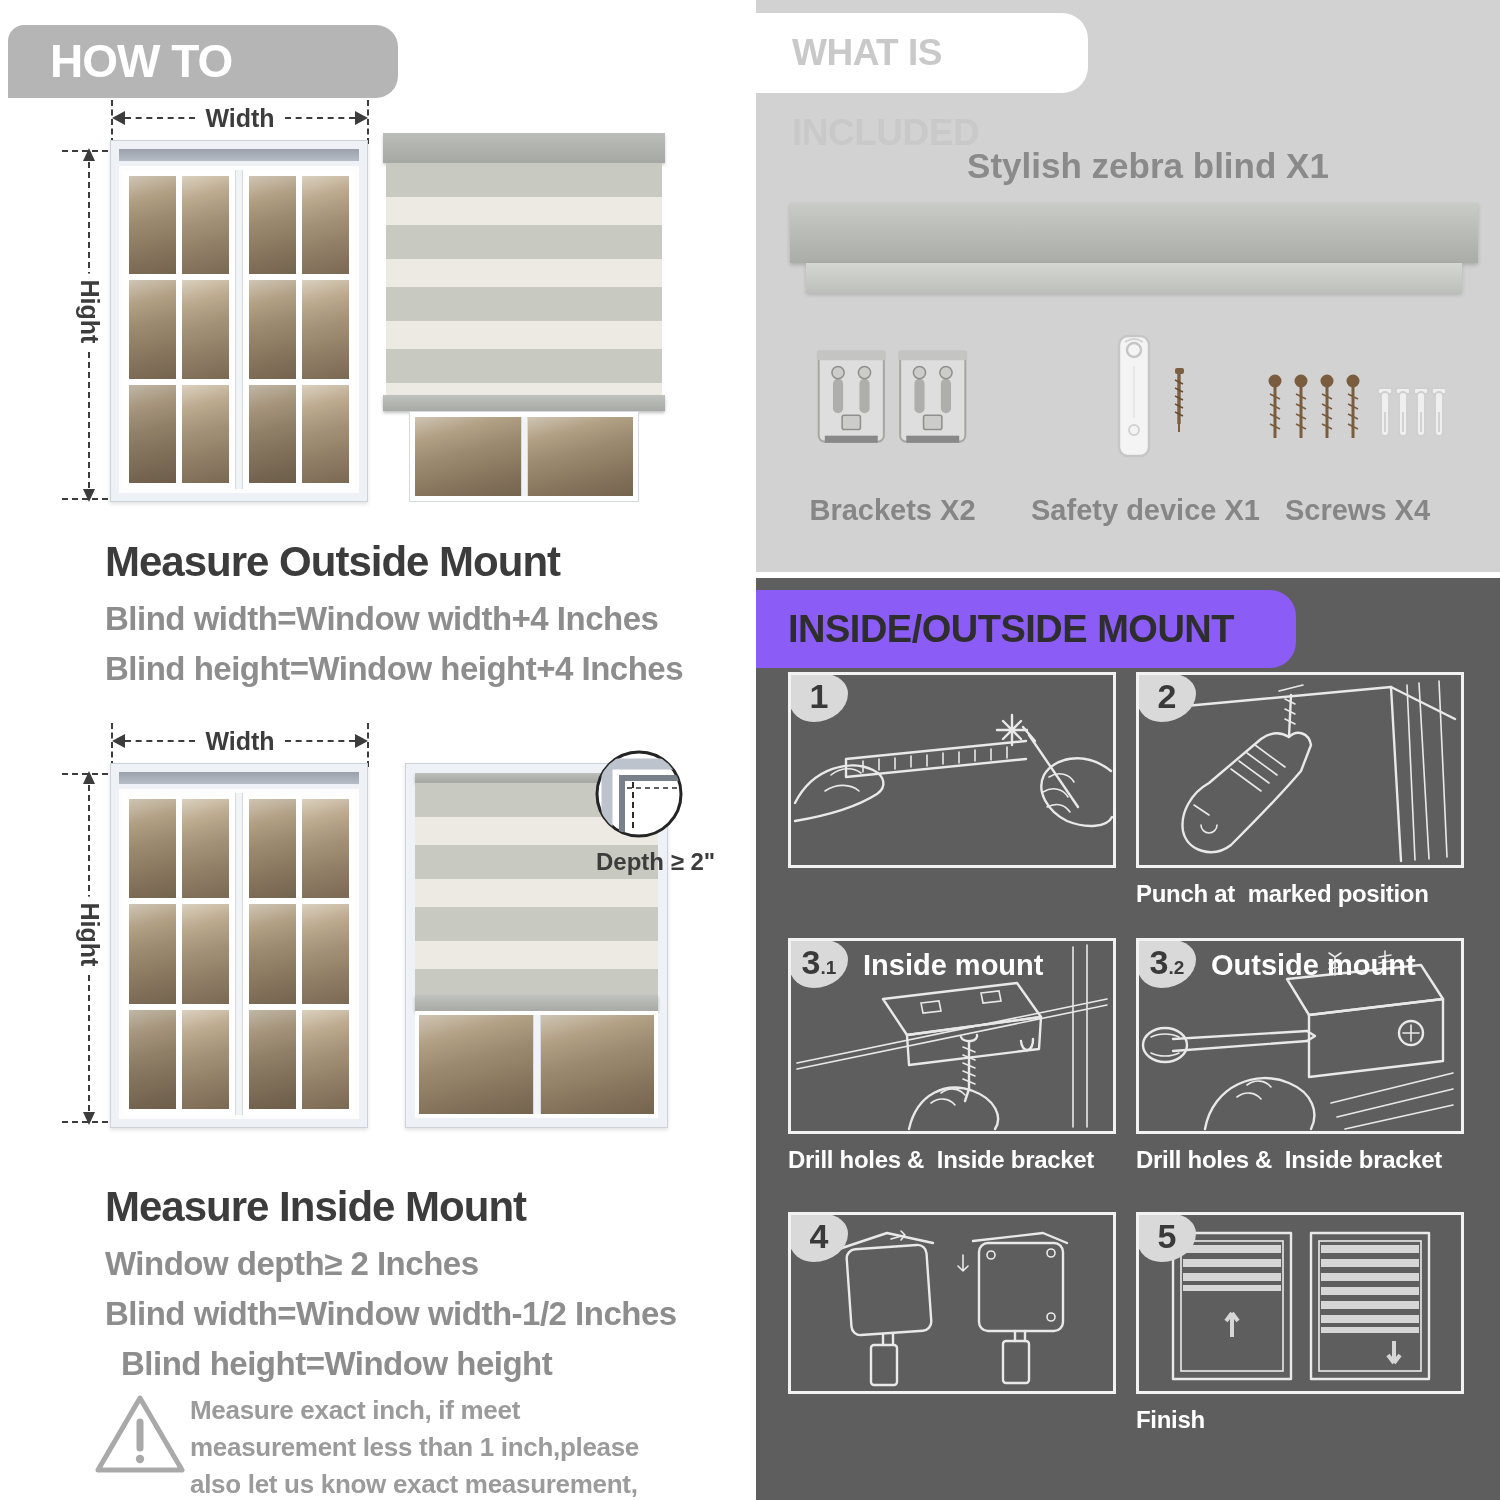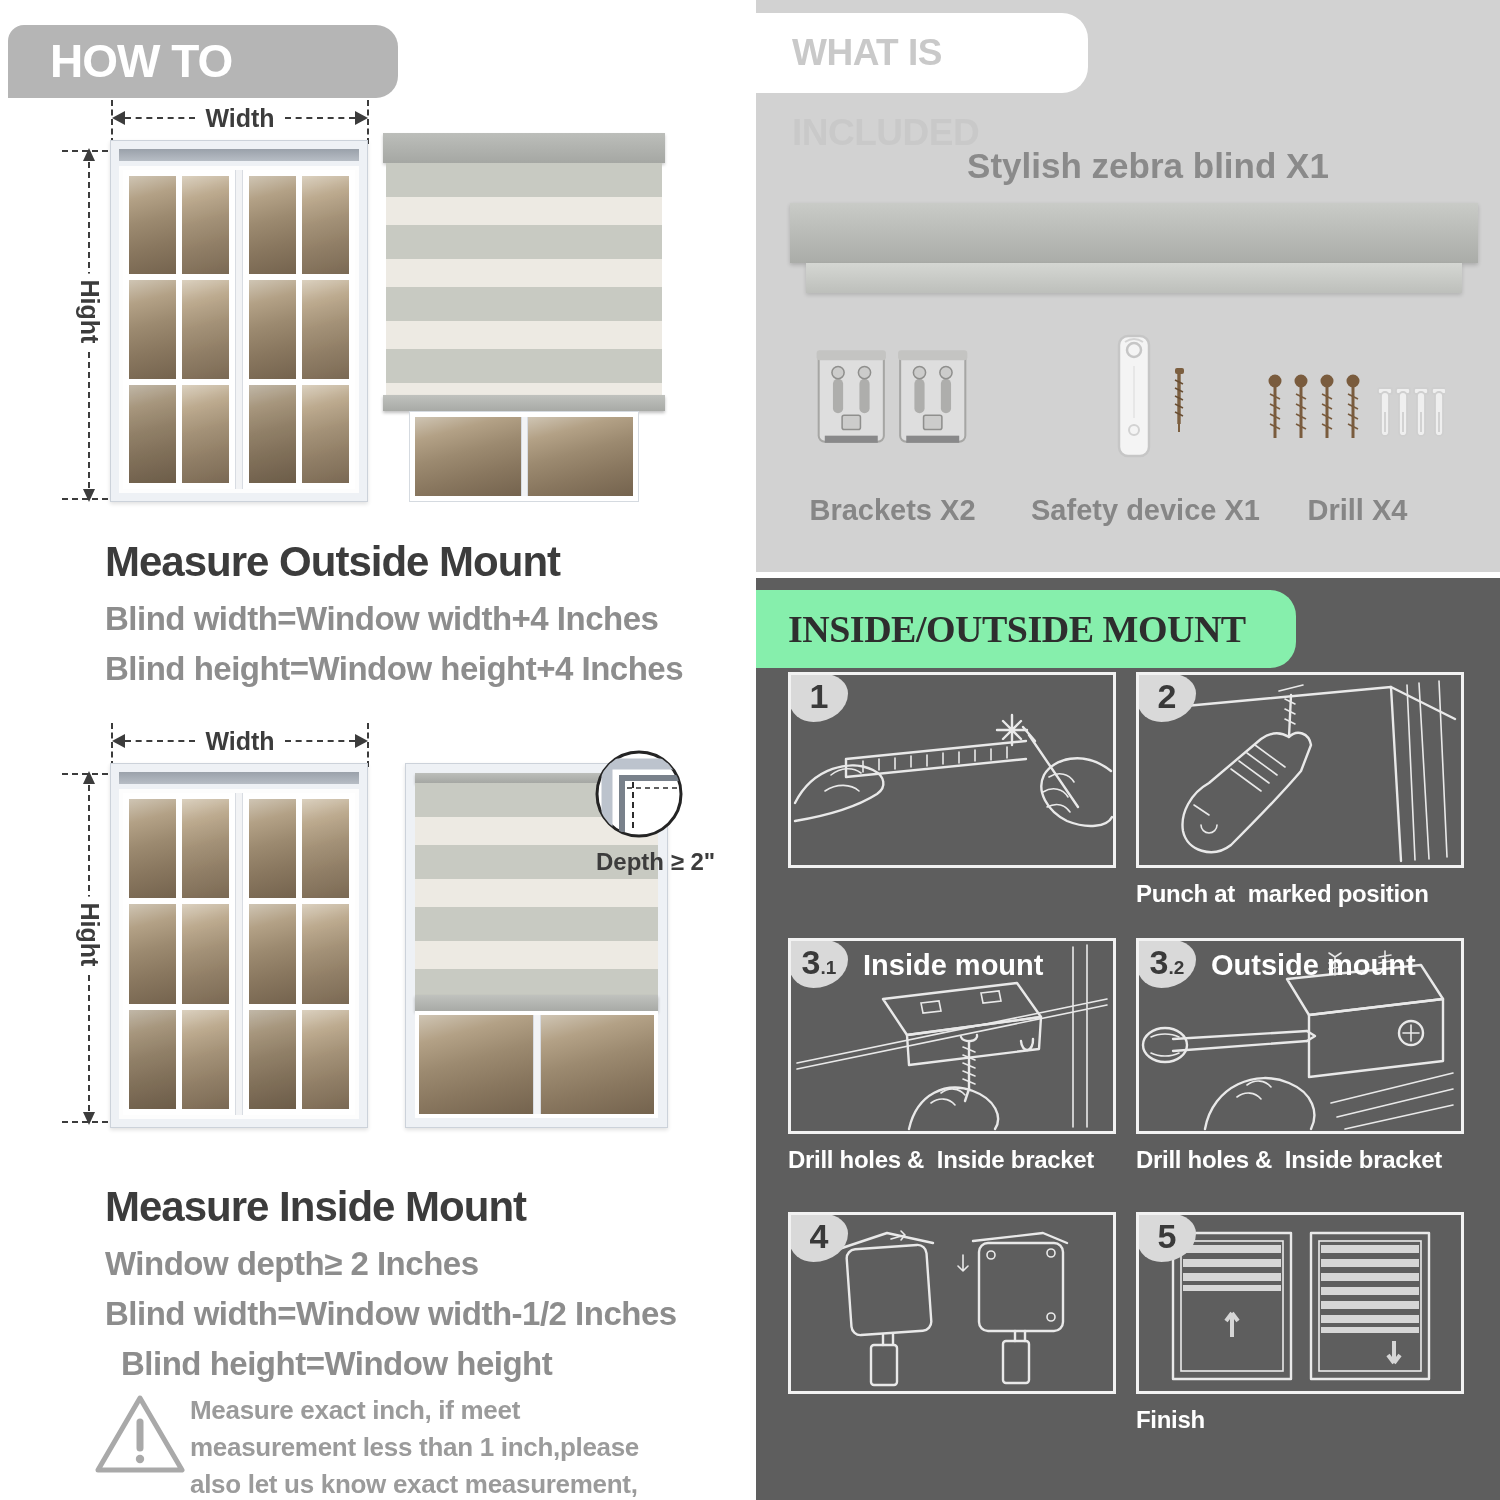--- a/index.html
+++ b/index.html
@@ -82,22 +82,22 @@
   .inc-box{left:756px;top:13px;width:332px;height:80px;background:#fff;border-radius:0 26px 26px 0;
     color:var(--text-faint);font-size:37px;font-weight:bold;line-height:80px;padding-left:36px;letter-spacing:-0.5px;}
   .blind-label{left:756px;top:146px;width:784px;text-align:center;font-size:35px;font-weight:bold;color:#8a8a8a;}
   .headrail{left:790px;top:203px;width:688px;height:60px;
     background:linear-gradient(#c9cbc7,#aaaca8),repeating-linear-gradient(90deg,rgba(255,255,255,.05) 0 2px,transparent 2px 4px);
     box-shadow:0 2px 4px rgba(0,0,0,.18);}
   .headrail-lip{left:806px;top:263px;width:656px;height:30px;
     background:linear-gradient(#d5d7d3,#bdbfbb);box-shadow:0 2px 4px rgba(0,0,0,.15);}
   .item-label{font-size:29px;font-weight:bold;color:#868686;text-align:center;margin-top:12px;}
 
-  .mount-box{left:756px;top:590px;width:540px;height:78px;background:#86efac;border-radius:0 26px 26px 0;
-    color:#2e2e2e;font-size:38px;font-weight:bold;line-height:78px;padding-left:32px;letter-spacing:-0.5px;font-family:Liberation Serif, serif;}
+  .mount-box{left:756px;top:590px;width:540px;height:78px;background:#8b5cf6;border-radius:0 26px 26px 0;
+    color:#2e2e2e;font-size:38px;font-weight:bold;line-height:78px;padding-left:32px;letter-spacing:-0.5px;}
 
   .step{position:absolute;width:328px;}
   .step-box{position:relative;border:3px solid #f2f2f2;height:100%;overflow:hidden;}
   .badge{position:absolute;top:-1px;left:-1px;width:58px;height:48px;background:var(--badge-bg);
     border-radius:0 42% 62% 42%;color:#3a3a3a;display:flex;align-items:flex-start;justify-content:center;
     padding-top:2px;z-index:2;}
   .badge .num{font-size:34px;font-weight:bold;line-height:40px;}
   .badge .sub{font-size:19px;font-weight:bold;line-height:40px;align-self:flex-end;}
   .step-title{position:absolute;top:8px;left:72px;color:#fff;font-size:29px;font-weight:bold;z-index:2;}
   .caption{margin-top:12px;color:var(--caption);font-size:24px;font-weight:bold;white-space:pre-wrap;letter-spacing:-0.3px;}
@@ -342,21 +342,21 @@
             <rect x="-3" y="16" width="14" height="6" rx="2"></rect>
             <rect x="0" y="20" width="8" height="44" rx="4"></rect>
             <line x1="4" y1="40" x2="4" y2="60"></line>
           </g>
       </g>
     </svg>
   </div>
 
   <div class="abs item-label" style="left:795px;top:482px;width:195px;">Brackets X2</div>
   <div class="abs item-label" style="left:1018px;top:482px;width:255px;">Safety device X1</div>
-  <div class="abs item-label" style="left:1270px;top:482px;width:175px;">Drill X4</div>
+  <div class="abs item-label" style="left:1270px;top:482px;width:175px;">Screws X4</div>
 
   <div class="abs panel-dark"></div>
   <div class="abs mount-box">INSIDE/OUTSIDE MOUNT</div>
 
   <div class="step" style="left:788px;top:672px;">
     <div class="step-box" style="height:196px;">
       <div class="badge">
         <span class="num">1</span>
           <span class="sub"></span>
       </div>

